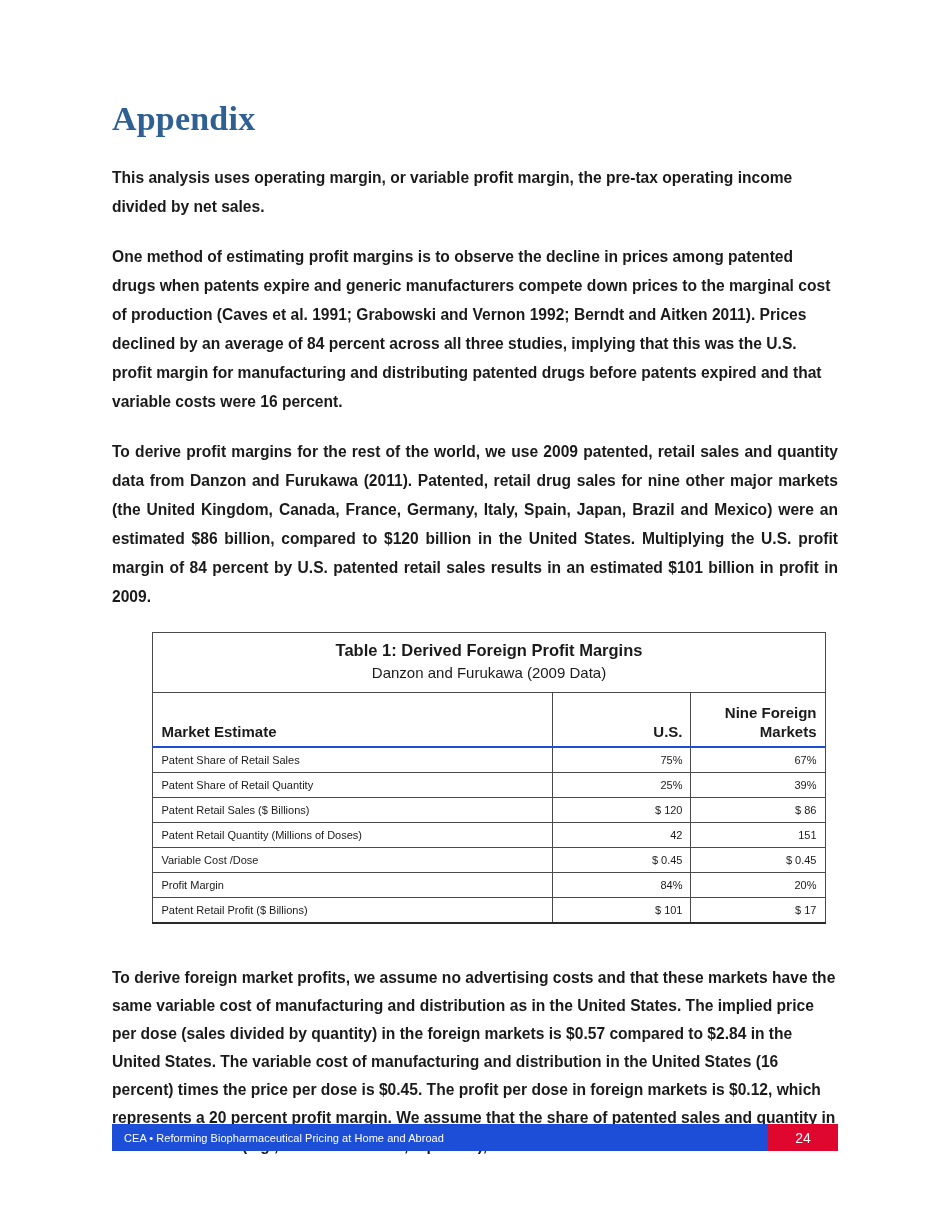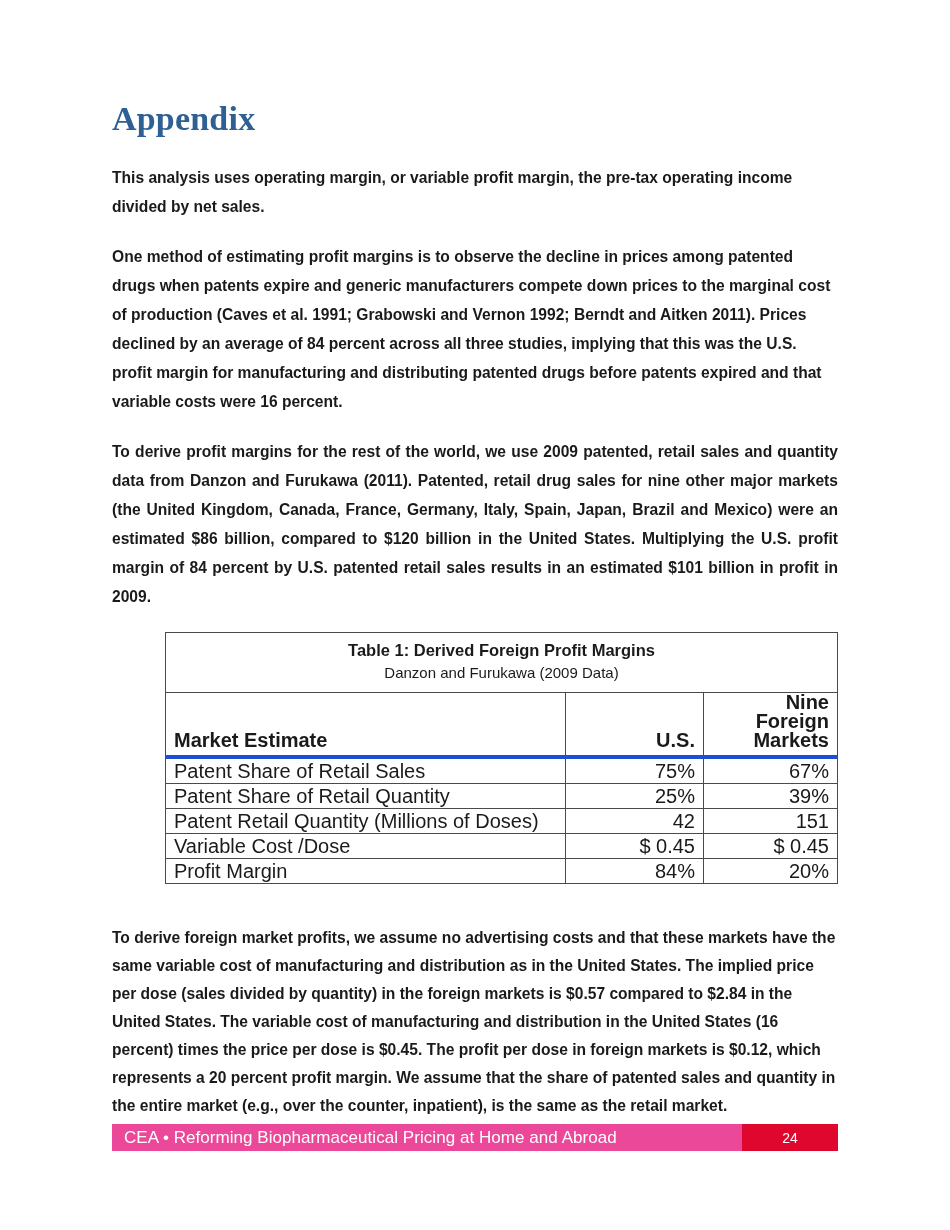--- a/index.html
+++ b/index.html
@@ -52,21 +52,21 @@
     text-align: justify;
   }
   p.body-par.tight {
     line-height: 28px;
   }
 
   
   .table-wrap {
     margin: 8px 0 0 0;
     display: flex;
-    justify-content: flex-end;
+    justify-content: center;
   }
 
   table.derived {
     border-collapse: collapse;
     width: 672px;
     margin-left: 28px;
     font-size: 15px;
     table-layout: fixed;
   }
 
@@ -90,34 +90,34 @@
   }
   .tbl-title-sub {
     font-size: 15px;
     display: block;
     line-height: 22px;
     margin-top: 1px;
   }
 
   tr.head-row td {
     font-weight: bold;
-    font-size: 20px;
+    font-size: 15px;
     height: 48px;
     vertical-align: bottom;
     padding-bottom: 5px;
-    border-bottom: 4px solid #1d4ed8;
+    border-bottom: 2px solid #1d4ed8;
   }
   tr.head-row td.col-label { text-align: left; }
   tr.head-row td.col-num  { text-align: right; }
 
   .head-stack { display: block; line-height: 19px; }
 
   tr.data-row td {
     height: 24px;
-    font-size: 20px;
+    font-size: 11px;
     line-height: 24px;
     padding-top: 0;
     padding-bottom: 0;
   }
   tr.data-row td.col-label { text-align: left; }
   tr.data-row td.col-num  { text-align: right; }
 
   tr.data-row.last-row td { border-bottom: 2px solid #2a2a2a; }
 
   col.c-label { width: 400px; }
@@ -128,32 +128,32 @@
   .footer {
     position: absolute;
     left: 112px;
     top: 1124px;
     width: 726px;
     height: 27px;
     display: flex;
     align-items: stretch;
   }
   .footer-bar {
-    background: #ec4899;
+    background: #1d4ed8;
     flex: 1 1 auto;
     display: flex;
     align-items: center;
     padding-left: 12px;
     color: #ffffff;
-    font-size: 17px;
+    font-size: 11px;
     letter-spacing: 0.05px;
   }
   .footer-page {
     background: #e0072f;
-    width: 96px;
+    width: 70px;
     display: flex;
     align-items: center;
     justify-content: center;
     color: #ffffff;
     font-size: 14px;
   }
 </style>
 </head>
 <body>
 
@@ -200,33 +200,43 @@
             <td class="col-label">Patent Share of Retail Sales</td>
             <td class="col-num">75%</td>
             <td class="col-num">67%</td>
           </tr>
           <tr class="data-row">
             <td class="col-label">Patent Share of Retail Quantity</td>
             <td class="col-num">25%</td>
             <td class="col-num">39%</td>
           </tr>
           <tr class="data-row">
+            <td class="col-label">Patent Retail Sales ($ Billions)</td>
+            <td class="col-num">$ 120</td>
+            <td class="col-num">$ 86</td>
+          </tr>
+          <tr class="data-row">
             <td class="col-label">Patent Retail Quantity (Millions of Doses)</td>
             <td class="col-num">42</td>
             <td class="col-num">151</td>
           </tr>
           <tr class="data-row">
             <td class="col-label">Variable Cost /Dose</td>
             <td class="col-num">$ 0.45</td>
             <td class="col-num">$ 0.45</td>
           </tr>
           <tr class="data-row">
             <td class="col-label">Profit Margin</td>
             <td class="col-num">84%</td>
             <td class="col-num">20%</td>
+          </tr>
+          <tr class="data-row last-row">
+            <td class="col-label">Patent Retail Profit ($ Billions)</td>
+            <td class="col-num">$ 101</td>
+            <td class="col-num">$ 17</td>
           </tr>
         </tbody>
       </table>
     </div>
 
     <p class="body-par tight" style="margin-top:40px;">To derive foreign market profits, we assume no advertising costs and that these markets have the same variable cost of manufacturing and distribution as in the United States. The implied price per dose (sales divided by quantity) in the foreign markets is $0.57 compared to $2.84 in the United States. The variable cost of manufacturing and distribution in the United States (16 percent) times the price per dose is $0.45. The profit per dose in foreign markets is $0.12, which represents a 20 percent profit margin. We assume that the share of patented sales and quantity in the entire market (e.g., over the counter, inpatient), is the same as the retail market.</p>
 
   </div>
 
   <div class="footer">

